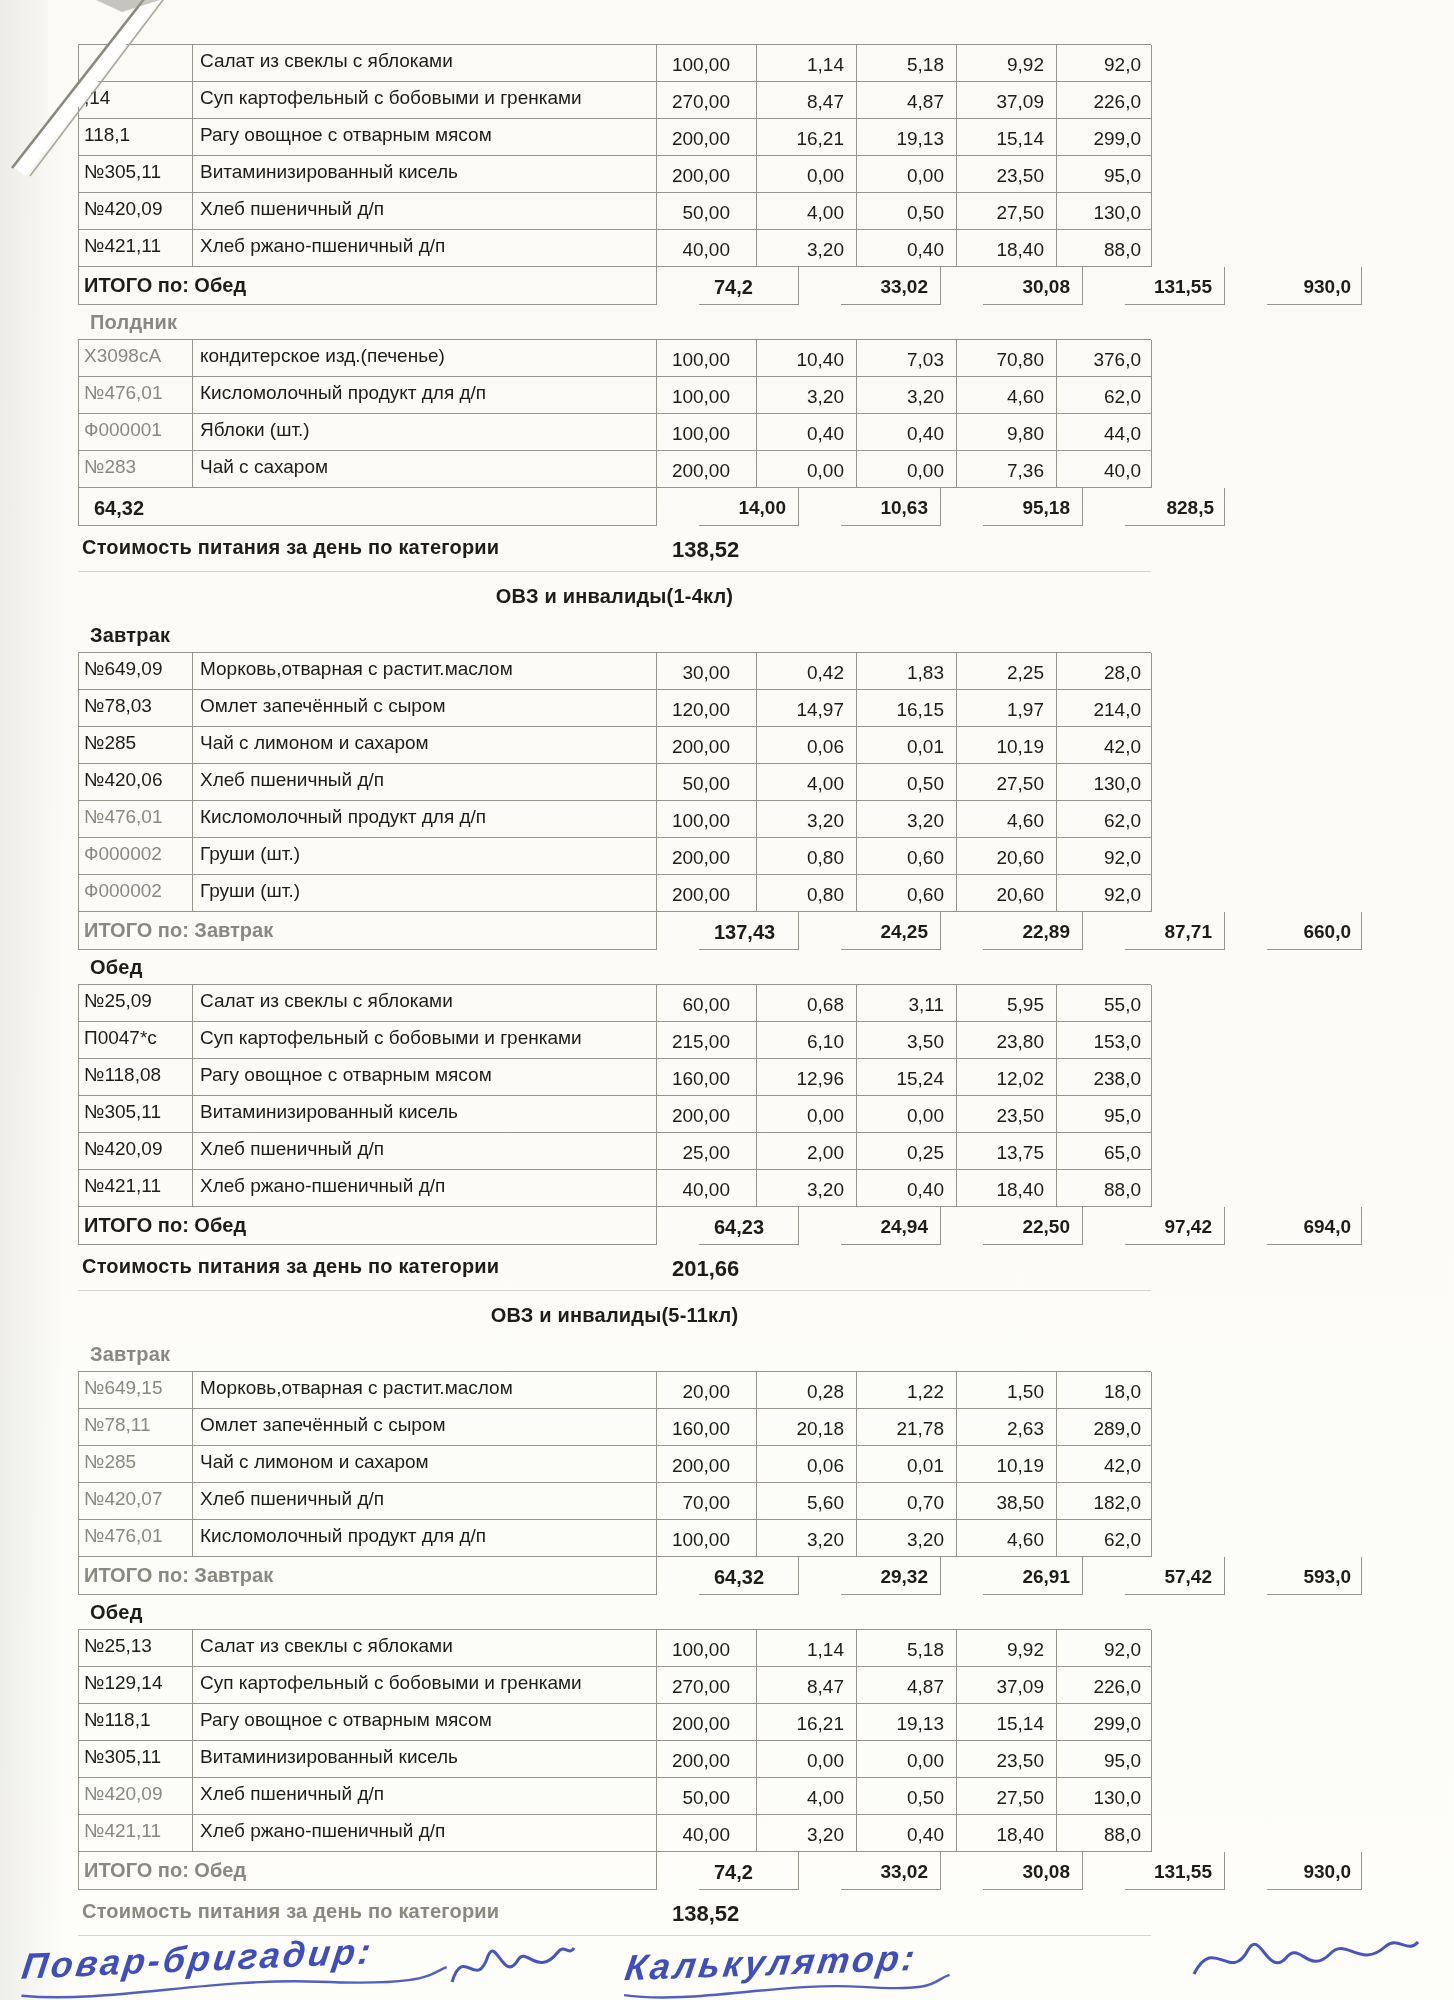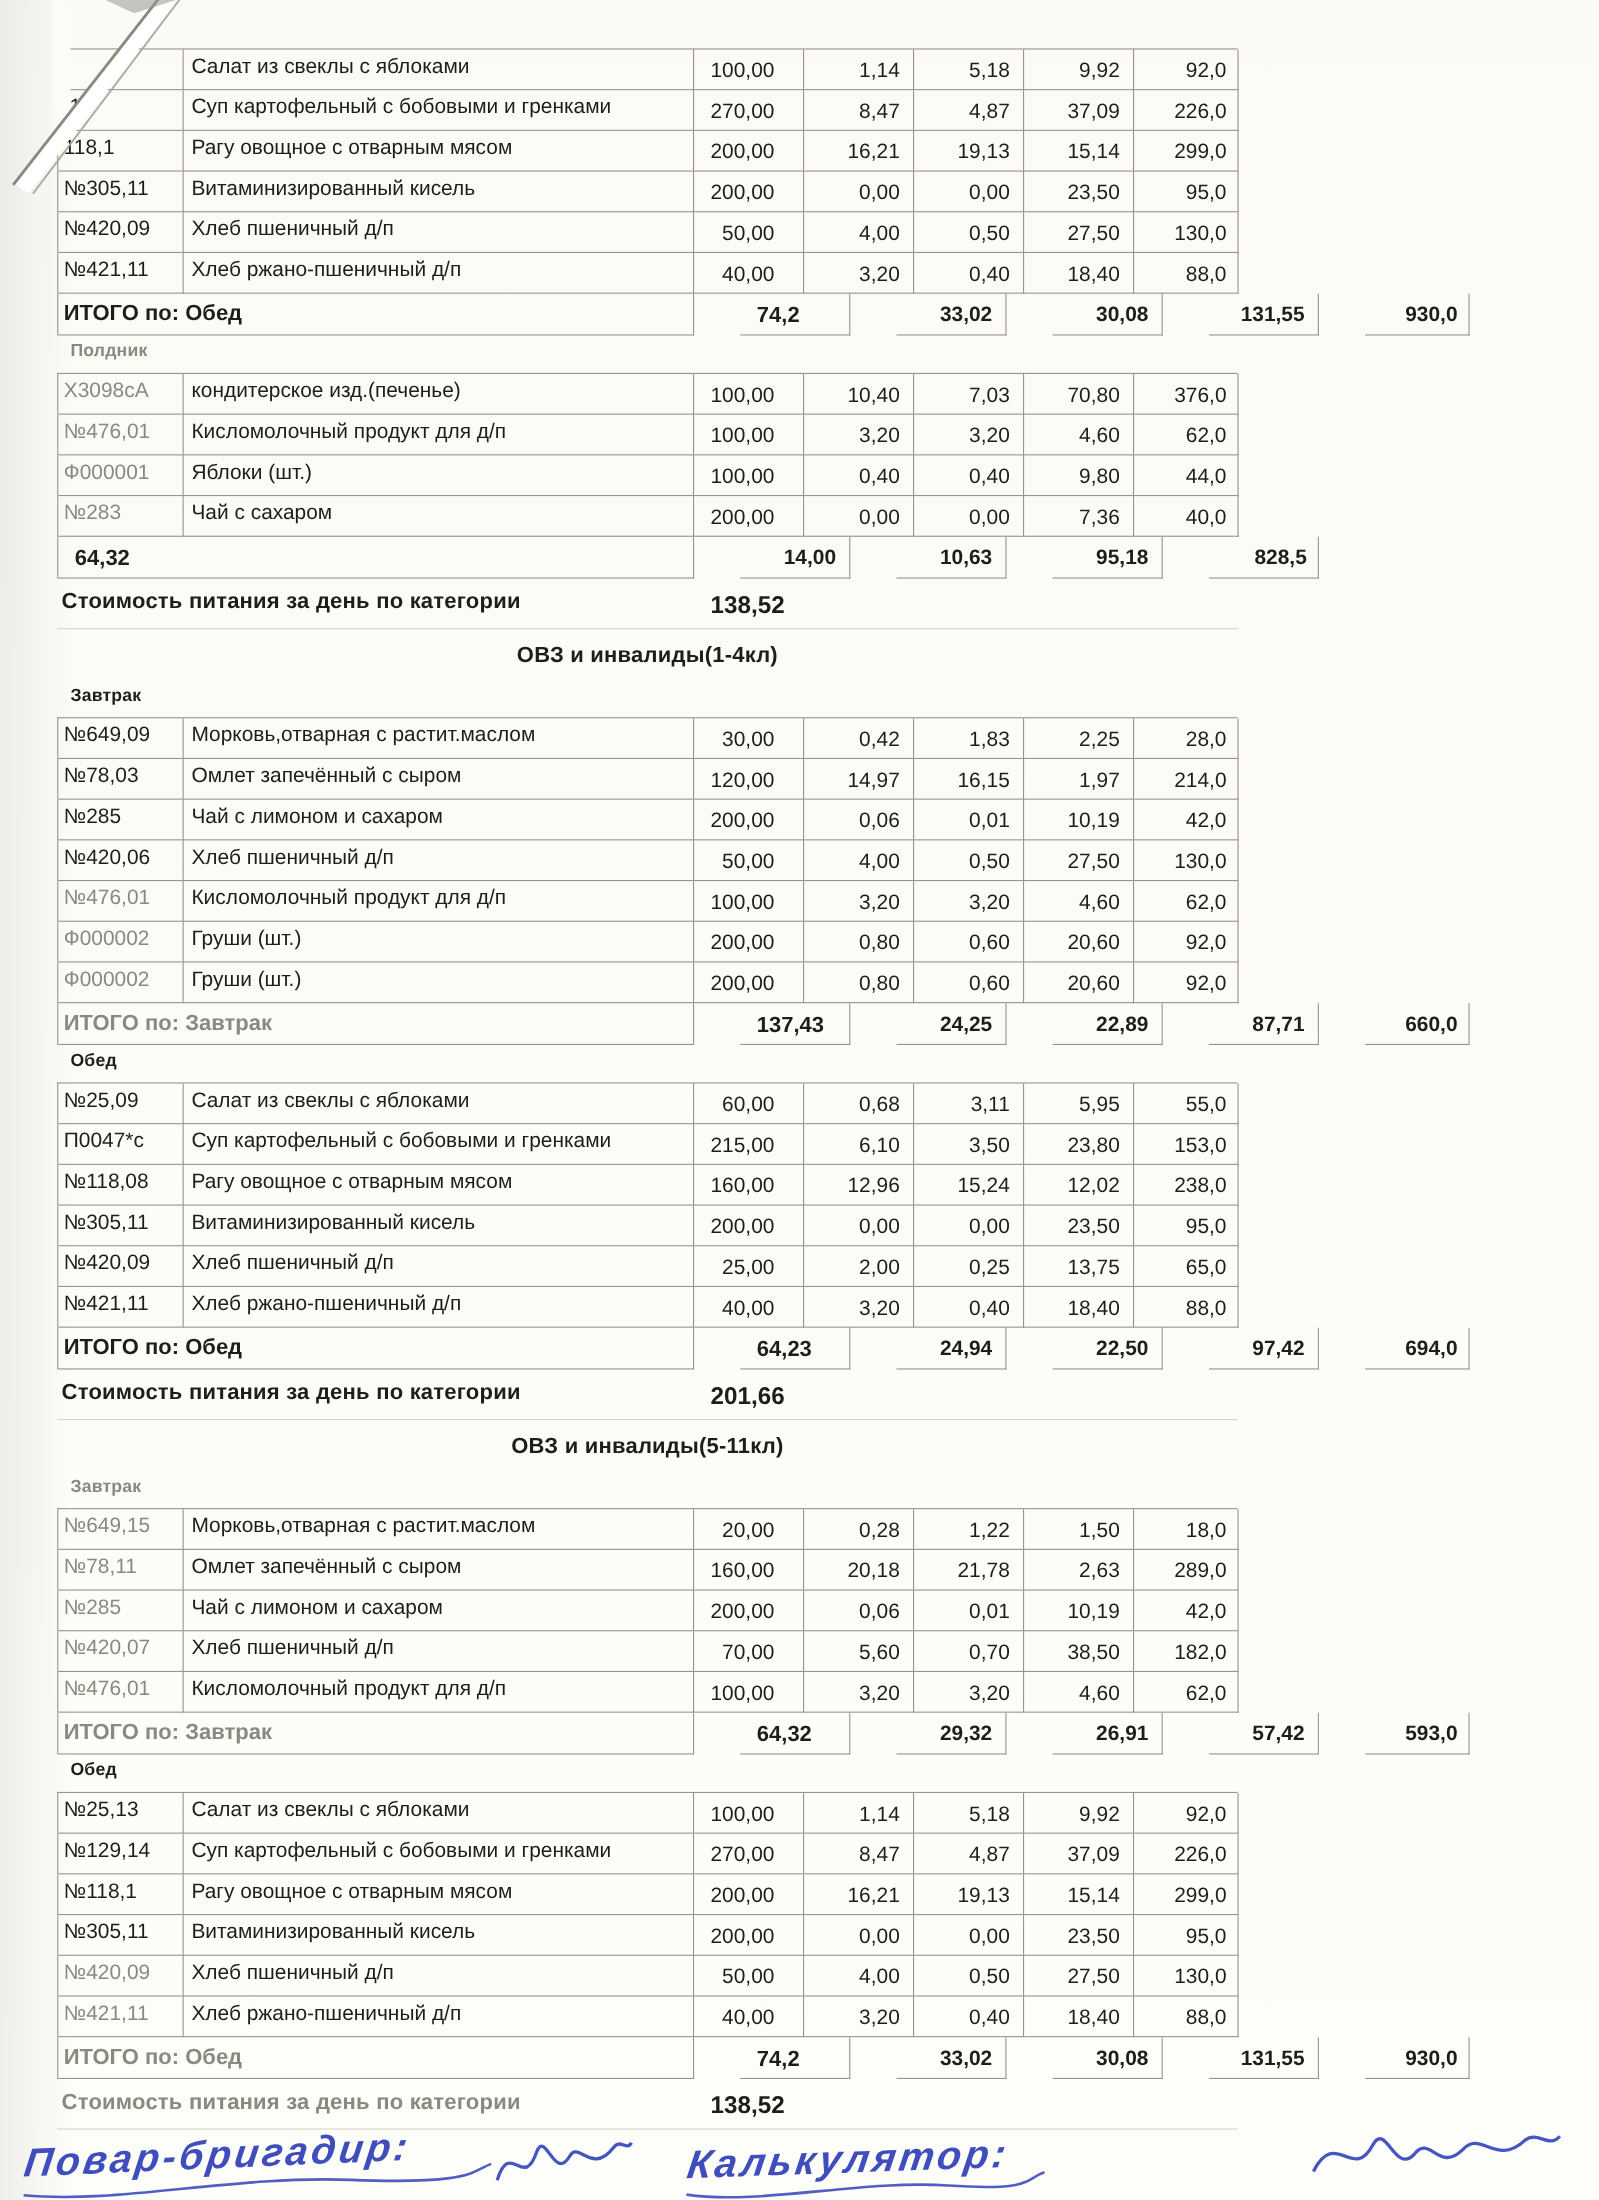--- a/index.html
+++ b/index.html
@@ -10,21 +10,21 @@
     background: linear-gradient(180deg,#fbfaf5 0%, #fcfbf7 40%, #fdfdfa 100%);
     overflow: hidden;
     font-family: "Liberation Sans", sans-serif;
     color: #1e1d1b;
   }
   .left-shade {
     position:absolute; left:0; top:0; width:64px; height:100%;
     background: linear-gradient(90deg, rgba(110,108,100,0.10), rgba(110,108,100,0));
     pointer-events:none;
   }
-  .table-root { position:absolute; left:52px; top:44px; width:1073px; }
+  .table-root { position:absolute; left:78px; top:44px; width:1073px; }
 
   .trow {
     display:grid;
     grid-template-columns:114px 464px 100px 100px 100px 100px 95px;
     border-left:1px solid #97948c;
   }
   .trow.first, .total-row.first { border-top:1px solid #97948c; }
   .trow .cell { height:37px; }
   .cell {
     border-right:1px solid #97948c;
@@ -43,21 +43,21 @@
     display:grid;
     grid-template-columns:578px 100px 100px 100px 100px 95px;
     border-left:1px solid #97948c;
     gap:42px;
   }
   .total-row .cell { height:38px; }
   .total-row .tlabel { font-weight:bold; font-size:20px; padding:7px 0 0 5px; }
   .total-row .num { font-weight:bold; padding-top:9px; }
   .total-row .num.portion { text-align:left; padding-left:15px; font-size:20px; }
 
-  .meal-label { height:34px; padding:6px 0 0 12px; font-weight:bold; font-size:16px; letter-spacing:0.2px; }
+  .meal-label { height:34px; padding:6px 0 0 12px; font-weight:bold; font-size:20px; letter-spacing:0.2px; }
   .cat-header { height:46px; text-align:center; font-weight:bold; font-size:20px; padding-top:13px; letter-spacing:0.2px; }
 
   .cost-row { display:grid; grid-template-columns:578px 495px; height:46px; border-bottom:1px solid #d6d3ca; }
   .cost-label { font-weight:bold; font-size:20px; padding:10px 0 0 4px; letter-spacing:0.2px; white-space:nowrap; }
   .cost-value { font-weight:bold; font-size:22px; padding:11px 0 0 16px; }
 
   .fade { color:#8a897f; }
 
   
   .fold-artifact { position:absolute; left:0; top:0; pointer-events:none; }

